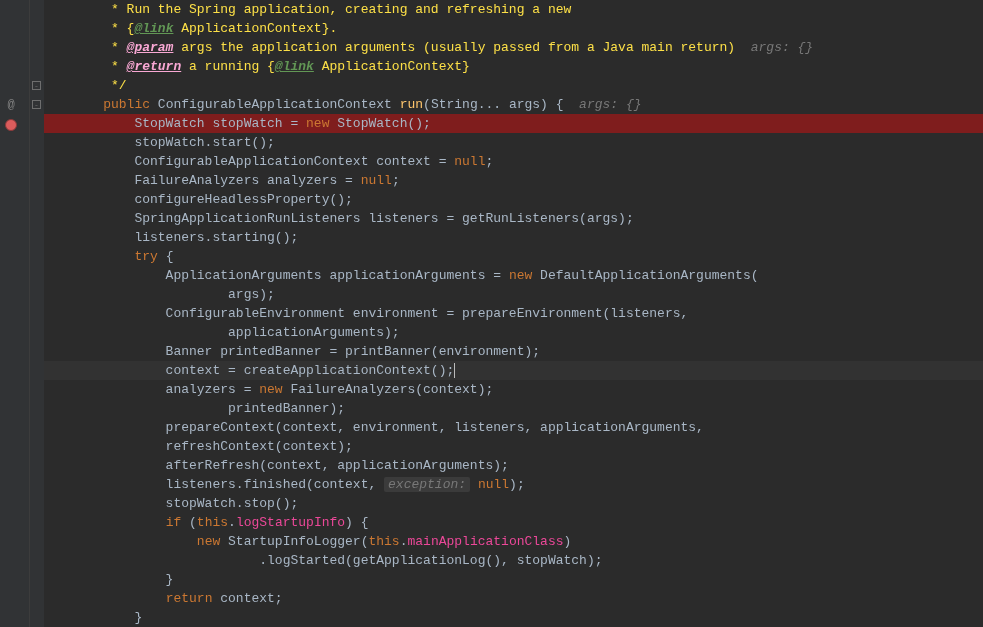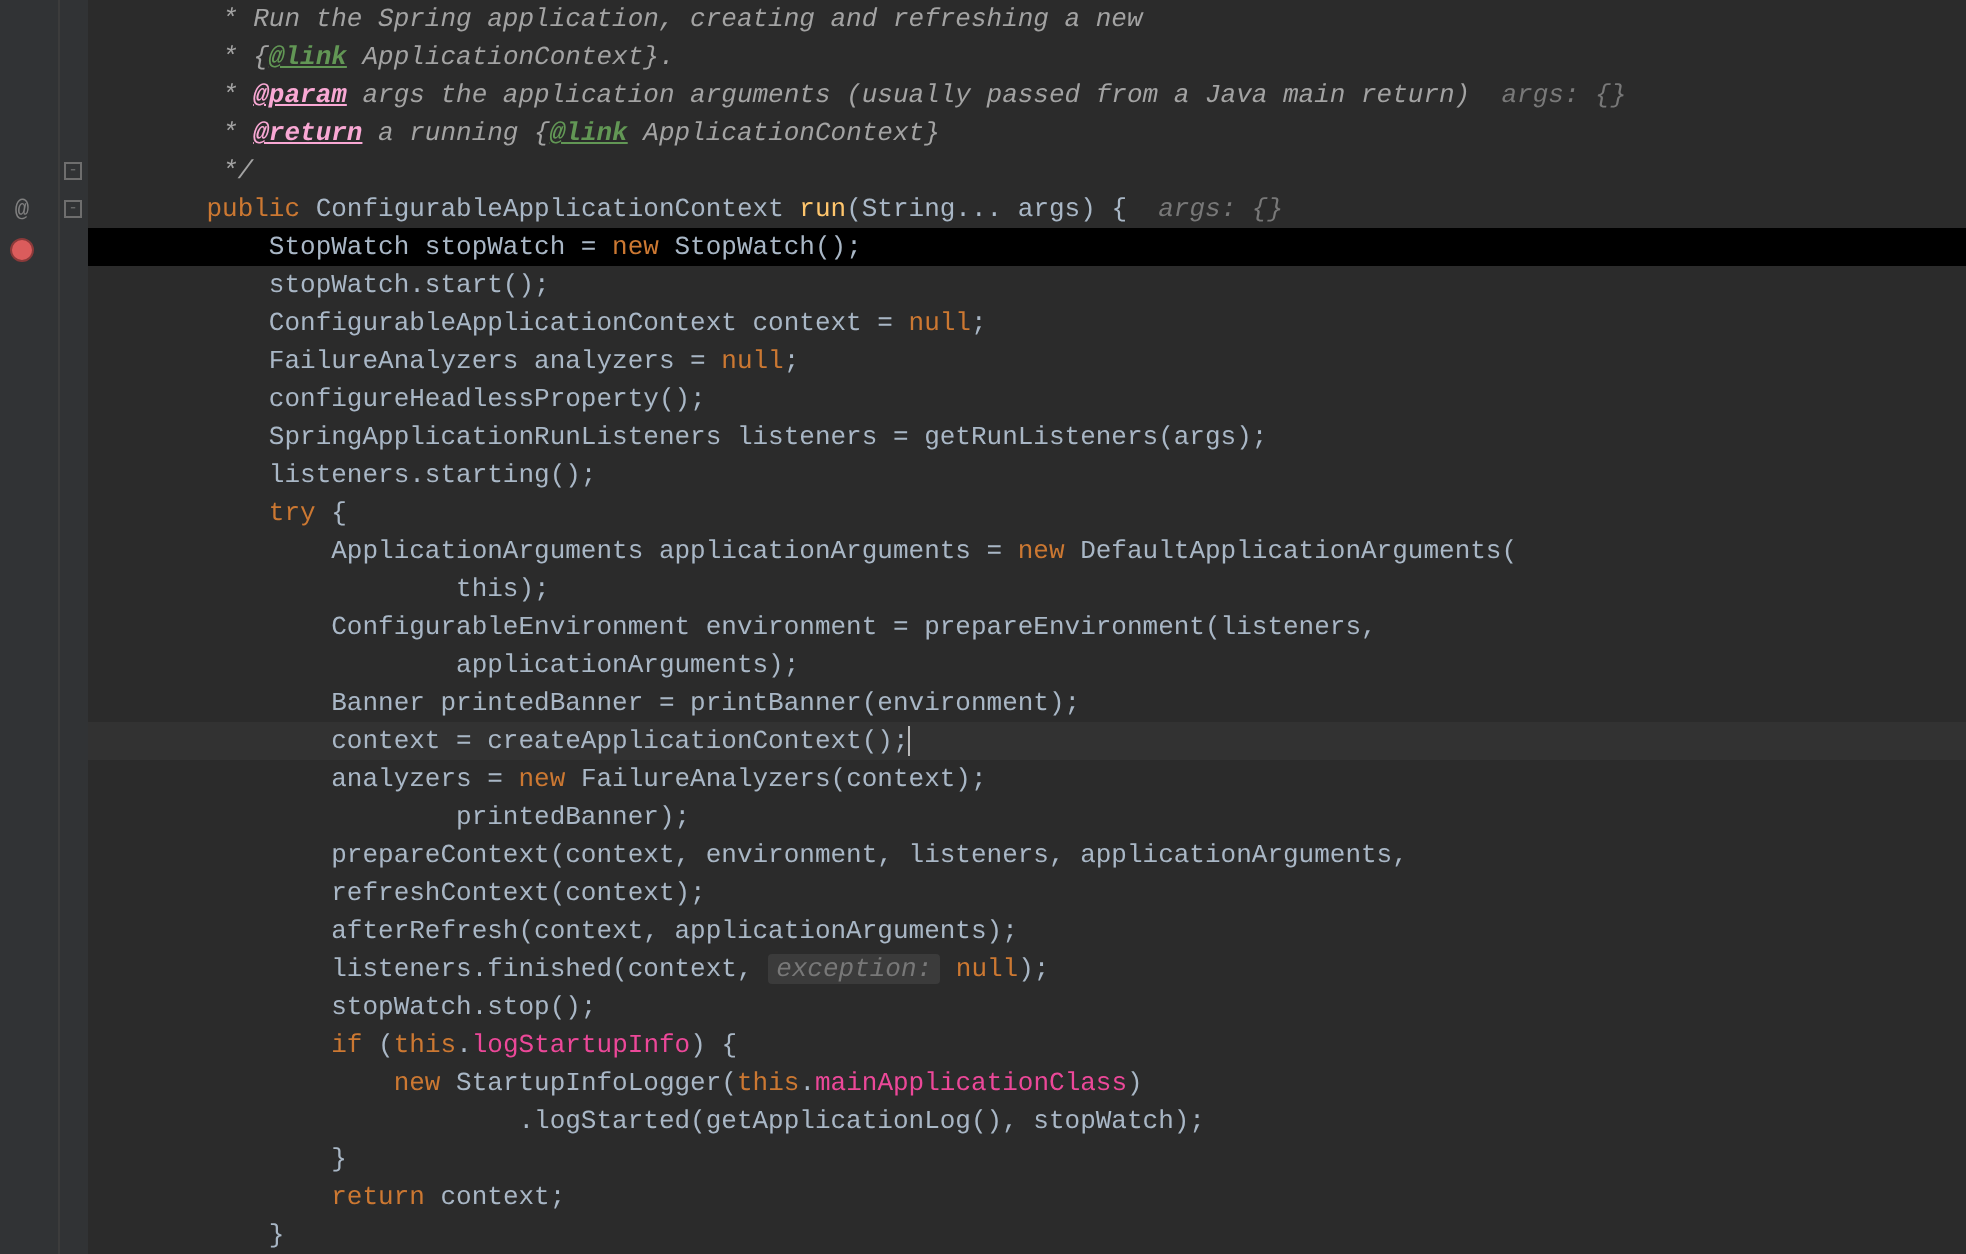--- a/index.html
+++ b/index.html
@@ -60,29 +60,29 @@
       padding-left: 0;
       position: relative;
       line-height: 19px;
     }
     .code-line {
       padding-left: 28px;
       height: 19px;
       white-space: pre;
     }
     .highlighted {
-      background: #000000;
+      background: #7f1d1d;
     }
     .current-line {
       background: #323232;
     }
     .kw { color: #cc7832; }
     .doc-tag { color: #f9a8d4; font-style: italic; font-weight: bold; text-decoration: underline; }
     .doc-link { color: #629755; font-style: italic; font-weight: bold; text-decoration: underline; }
-    .doc-text { color: #a3a3a3; font-style: italic; }
+    .doc-text { color: #fde047; }
     .method { color: #ffc66d; }
     .hint { color: #787878; font-style: italic; }
     .field { color: #ec4899; text-align: right; }
     .kw-new { color: #cc7832; }
     .breakpoint-icon {
       width: 12px;
       height: 12px;
       background: #db5c5c;
       border-radius: 50%;
       border: 1px solid #8b3a3a;
@@ -115,21 +115,21 @@
     <div class="code-line">    <span class="kw">public</span> ConfigurableApplicationContext <span class="method">run</span>(String... args) {  <span class="hint">args: {}</span></div>
     <div class="code-line highlighted">        StopWatch stopWatch = <span class="kw-new">new</span> StopWatch();</div>
     <div class="code-line">        stopWatch.start();</div>
     <div class="code-line">        ConfigurableApplicationContext context = <span class="kw">null</span>;</div>
     <div class="code-line">        FailureAnalyzers analyzers = <span class="kw">null</span>;</div>
     <div class="code-line">        configureHeadlessProperty();</div>
     <div class="code-line">        SpringApplicationRunListeners listeners = getRunListeners(args);</div>
     <div class="code-line">        listeners.starting();</div>
     <div class="code-line">        <span class="kw">try</span> {</div>
     <div class="code-line">            ApplicationArguments applicationArguments = <span class="kw-new">new</span> DefaultApplicationArguments(</div>
-    <div class="code-line">                    this);</div>
+    <div class="code-line">                    args);</div>
     <div class="code-line">            ConfigurableEnvironment environment = prepareEnvironment(listeners,</div>
     <div class="code-line">                    applicationArguments);</div>
     <div class="code-line">            Banner printedBanner = printBanner(environment);</div>
     <div class="code-line current-line">            context = createApplicationContext();<span style="border-left:1px solid #bbb;height:15px;display:inline-block;vertical-align:middle"></span></div>
     <div class="code-line">            analyzers = <span class="kw-new">new</span> FailureAnalyzers(context);</div>
     <div class="code-line">                    printedBanner);</div>
     <div class="code-line">            prepareContext(context, environment, listeners, applicationArguments,</div>
     <div class="code-line">            refreshContext(context);</div>
     <div class="code-line">            afterRefresh(context, applicationArguments);</div>
     <div class="code-line">            listeners.finished(context, <span class="hint" style="background:#3b3b3b;padding:0 4px;border-radius:2px;text-align:right;">exception:</span> <span class="kw">null</span>);</div>

